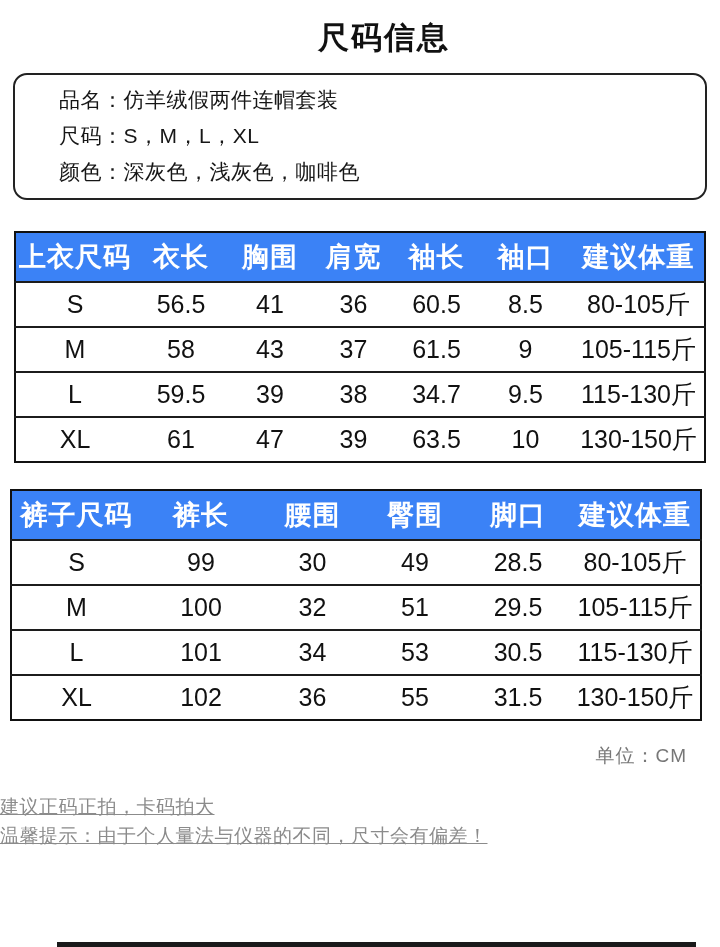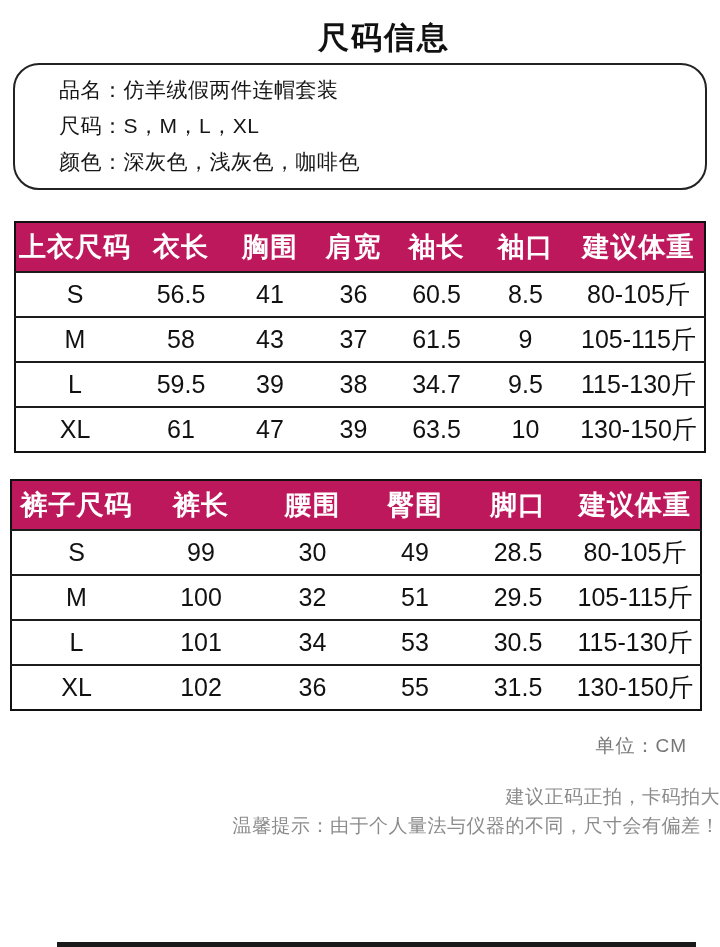--- a/index.html
+++ b/index.html
@@ -17,44 +17,44 @@
     padding-top: 17px;
     text-align: center;
     font-size: 31px;
     font-weight: bold;
     color: #111;
     letter-spacing: 2px;
     transform: translateX(24px);
     line-height: 41px;
   }
   .info-box {
-    margin: 5px auto 0 auto;
+    margin: 15px auto 0 auto;
     width: 694px;
     border: 2px solid #222;
-    border-radius: 26px;
+    border-radius: 14px;
     padding: 7px 20px 8px 44px;
   }
   .info-row {
     font-size: 21px;
     line-height: 36px;
     color: #161616;
     letter-spacing: 0.5px;
     white-space: nowrap;
   }
   .info-label { color: #161616; }
   .size-table {
     border-collapse: collapse;
     table-layout: fixed;
     width: 690px;
     margin: 31px auto 0 auto;
     border: 2px solid #111;
   }
   .size-table.pants { margin-top: 26px; margin-left: 10px; }
   .size-table th {
-    background: #be185d;
+    background: #3b82f6;
     color: #fff;
     font-size: 27px;
     font-weight: bold;
     height: 50px;
     padding: 0;
     text-align: center;
     letter-spacing: 1px;
     white-space: nowrap;
   }
   .size-table td {
@@ -69,25 +69,26 @@
   .unit-note {
     padding: 22px 33px 0 0;
     text-align: right;
     font-size: 19px;
     color: #777;
     letter-spacing: 1px;
     margin-left: 24px;
   }
   .notes {
     margin-top: 23px;
-    text-align: right;
+    text-align: left;
     font-size: 19px;
     line-height: 29px;
     color: #8b8b8b;
     letter-spacing: 0.5px;
+    text-decoration: underline;
   }
   .bottom-bar {
     position: absolute;
     bottom: 0;
     left: 57px;
     width: 639px;
     height: 5px;
     background: #1a1a1a;
   }
 </style>

